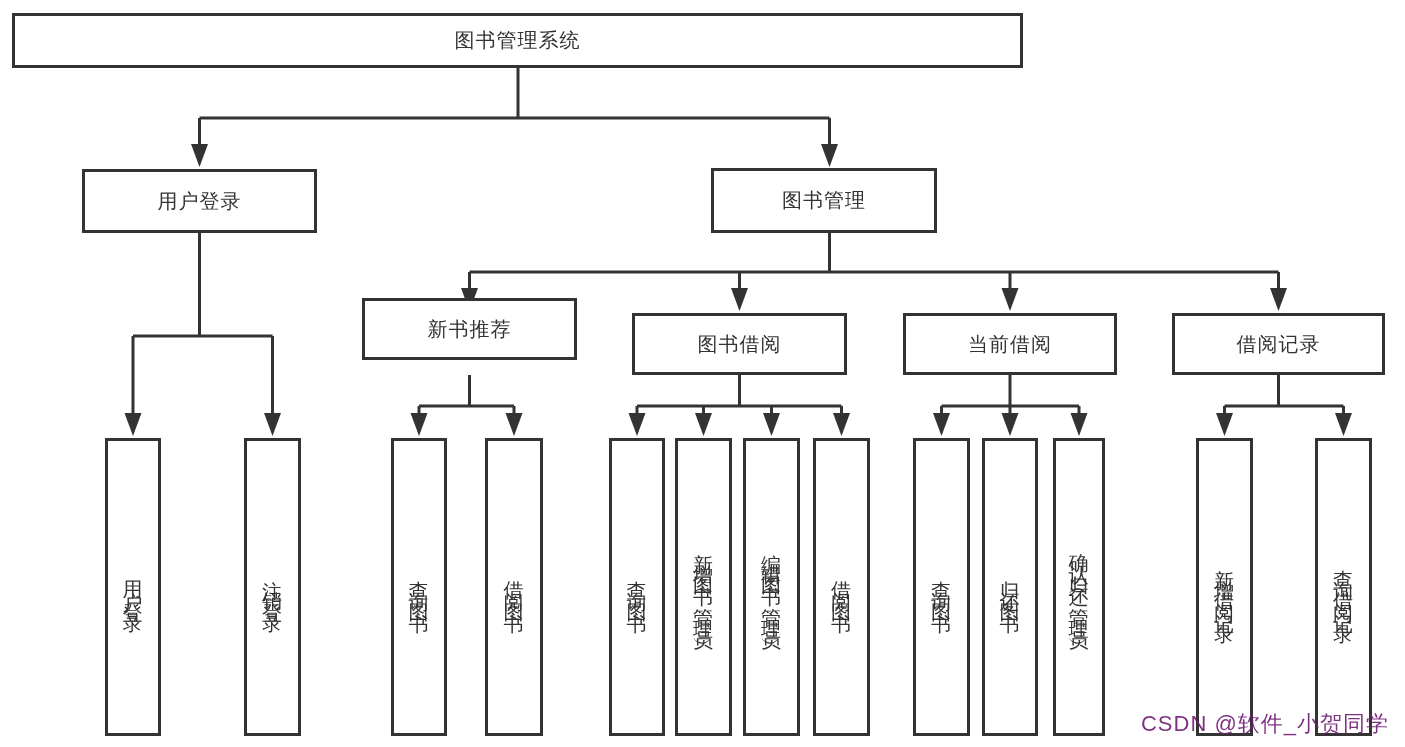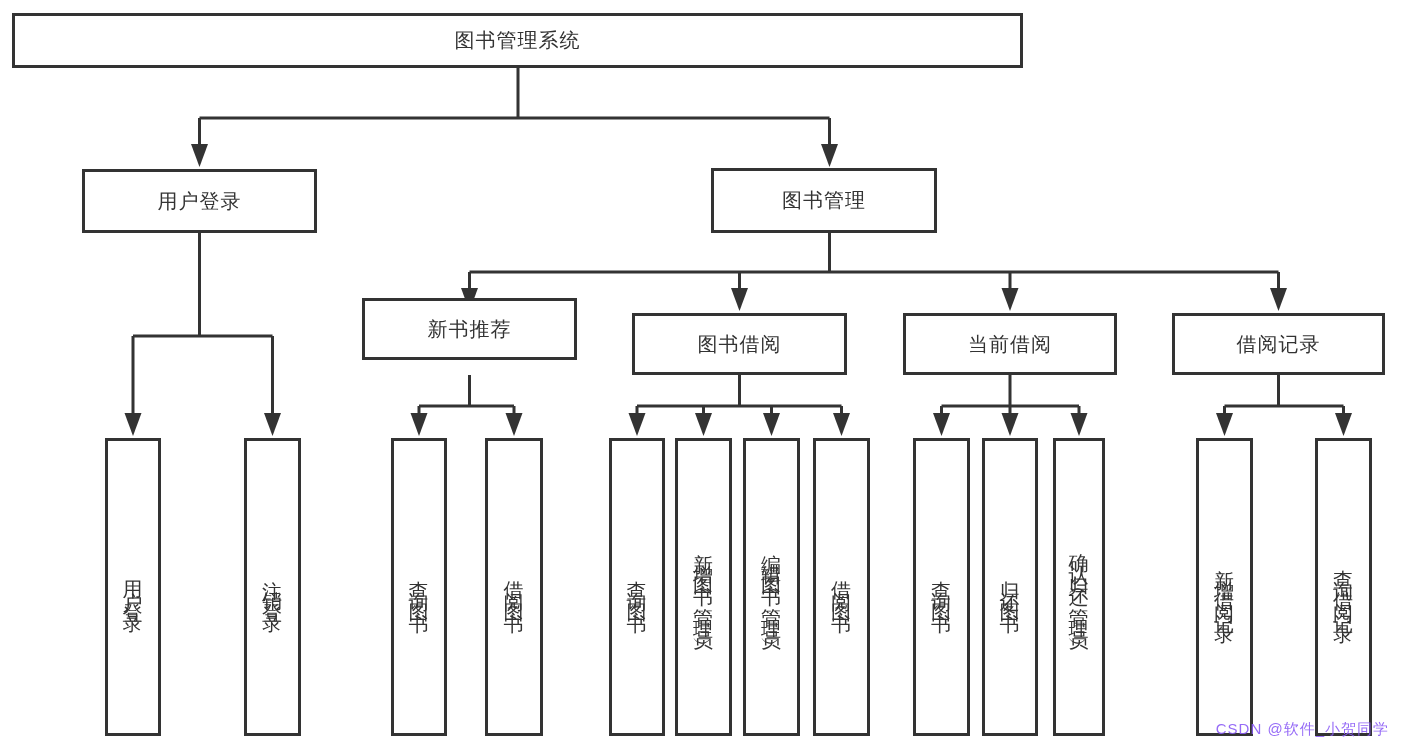--- a/index.html
+++ b/index.html
@@ -50,22 +50,22 @@
     letter-spacing: 11px;
     line-height: 1;
     color: #333333;
     z-index: 2;
   }
   .vbox span, .hbox span { display: block; }
   #watermark {
     position: absolute;
     right: 16px;
     bottom: 8px;
-    font-size: 15px;
-    color: #8b5cf6;
+    font-size: 22px;
+    color: #701a75;
     letter-spacing: 1px;
     z-index: 5;
     opacity: 0.9;
     white-space: nowrap;
   }
 </style>
 </head>
 <body>
 
 <div id="stage">

